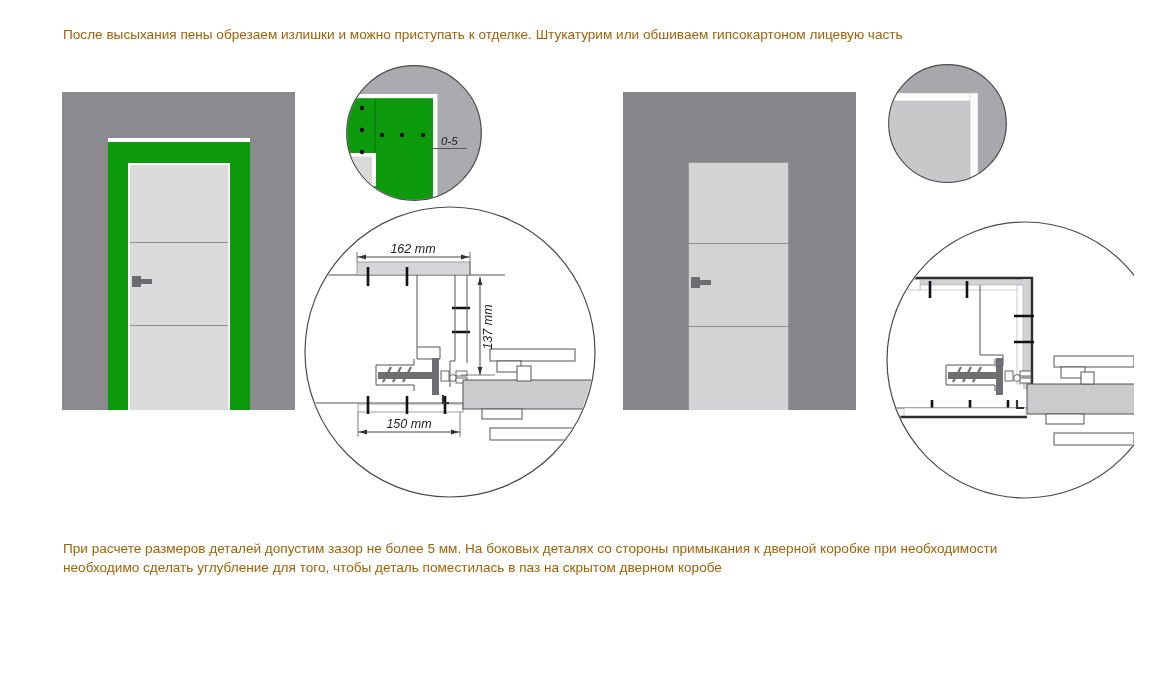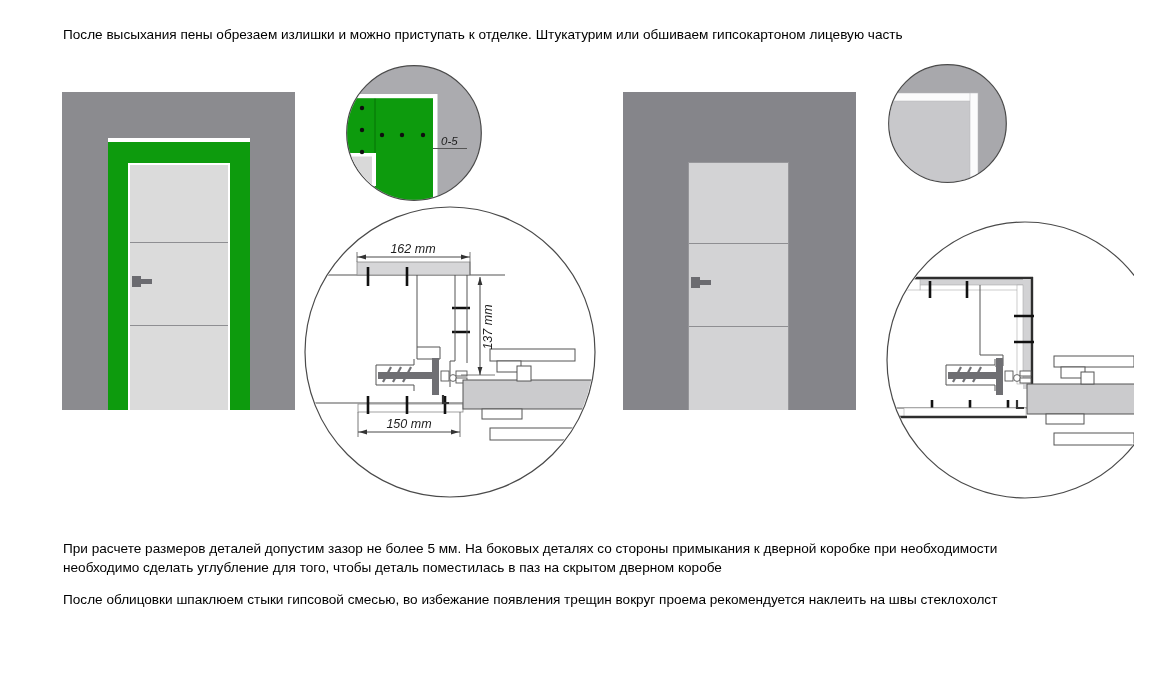--- a/index.html
+++ b/index.html
@@ -1,18 +1,18 @@
 <!DOCTYPE html>
 <html><head>
 <meta charset="utf-8">
 <style>
   html,body{margin:0;padding:0;background:#fff;}
   #canvas{
     position:relative;width:1134px;height:681px;background:#ffffff;
-    font-family:"Liberation Sans",sans-serif;color:#000000;overflow:hidden;
+    font-family:"Liberation Sans",sans-serif;color:#a16207;overflow:hidden;
   }
   .abs{position:absolute;}
   .note{font-size:13.6px;line-height:19px;white-space:pre-line;margin:0 0 13px 0;}
   #intro{left:63px;top:12px;font-size:13.6px;line-height:18px;}
   #notes{left:63px;top:539px;width:1098px;}
   
   .wall{background:#8B8B8F;}
   #wall-before{left:62px;top:92px;width:233px;height:318px;}
   #wall-after{left:623px;top:92px;width:233px;height:318px;background:#85858A;}
   
@@ -259,16 +259,15 @@
         <rect x="18" y="190" width="122" height="9" fill="#ffffff" stroke="#aaa" stroke-width="0.6"></rect>
         <line x1="2" y1="199" x2="141" y2="199" stroke="#2e2e2e" stroke-width="2.4"></line>
         <path d="M131,182 V190 H138" fill="none" stroke="#333" stroke-width="2.2"></path>
       </g>
     </g>
   </svg>
 
   <div id="notes" class="abs">
     <p class="note">При расчете размеров деталей допустим зазор не более 5 мм. На боковых деталях со стороны примыкания к дверной коробке при необходимости
 необходимо сделать углубление для того, чтобы деталь поместилась в паз на скрытом дверном коробе</p>
-    <p class="note">После облицовки шпаклюем стыки гипсовой смесью, во избежание появления трещин вокруг проема рекомендуется наклеить на швы стеклохолст</p>
   </div>
 
 </div>
 
 </body></html>

